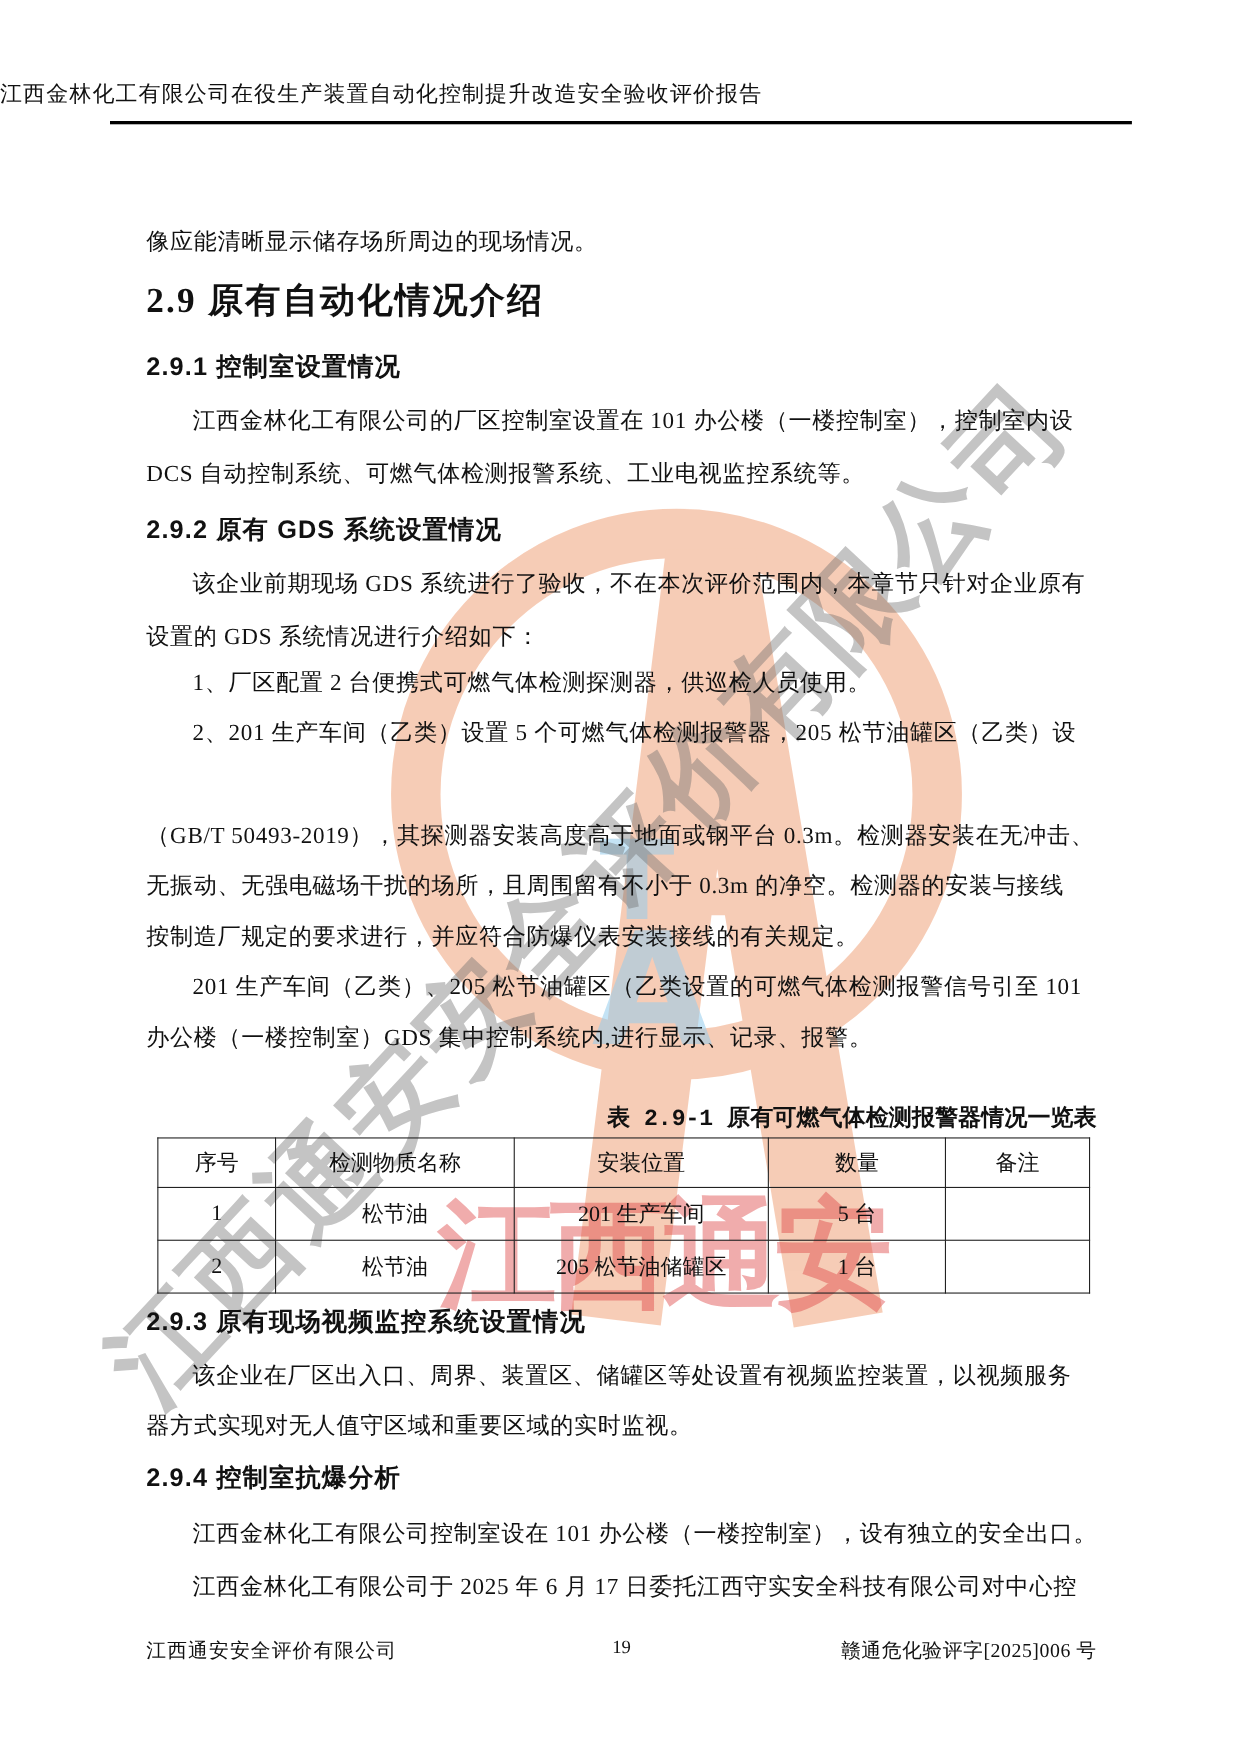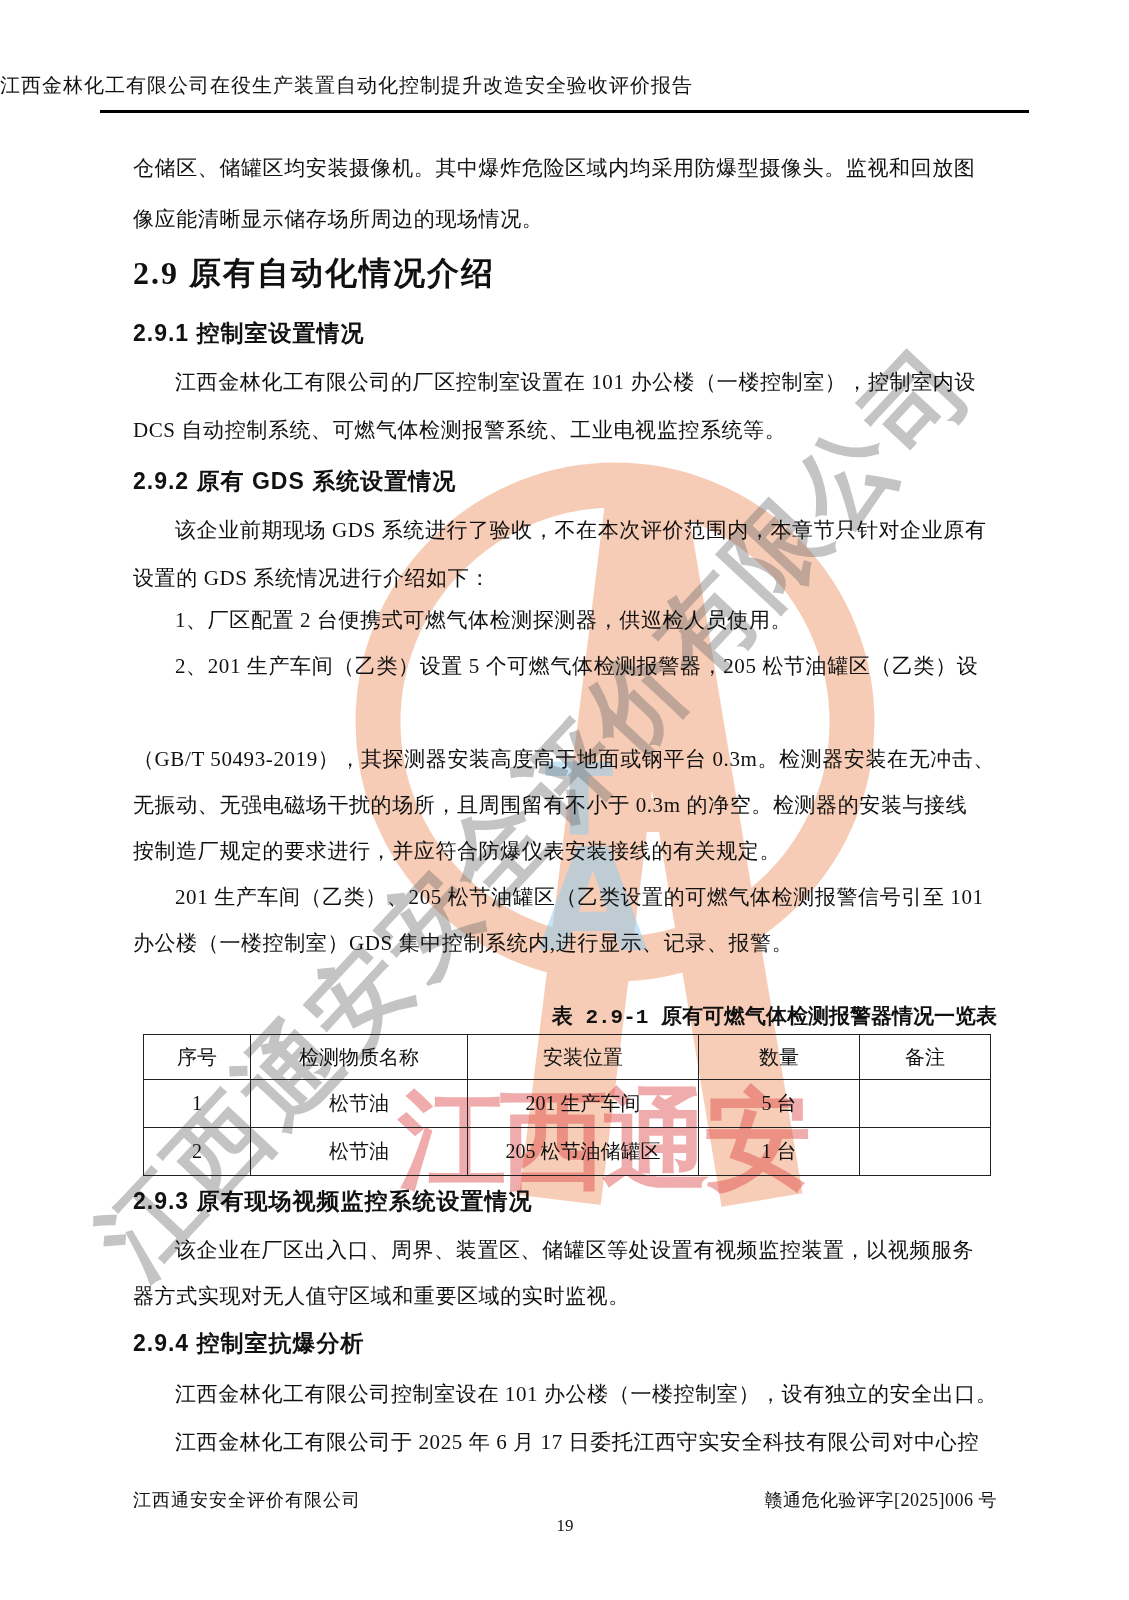--- a/index.html
+++ b/index.html
@@ -30,21 +30,21 @@
       font-weight:bold;font-size:23px;letter-spacing:1px;text-align:right;}
   .caption{left:133px;top:1002px;width:864px;text-align:right;font-weight:bold;font-size:21px;
       font-family:Liberation Mono, monospace;}
   table.gds{position:absolute;z-index:2;left:143px;top:1034px;border-collapse:collapse;
       table-layout:fixed;font-size:20px;background:transparent;}
   table.gds td,table.gds th{border:1.6px solid #222;text-align:center;vertical-align:middle;
       font-weight:normal;padding:0;background:transparent;overflow:hidden;}
   table.gds tr.hd{height:45px;} table.gds tr.r{height:48px;}
   .footer-wrap{position:absolute;z-index:2;left:133px;top:1488px;width:864px;height:30px;}
   .f-left{position:absolute;left:0;top:0;font-size:18px;letter-spacing:1px;}
-  .f-page{position:absolute;left:0;width:100%;text-align:center;top:0;font-size:17px;margin-top:28px;}
+  .f-page{position:absolute;left:0;width:100%;text-align:center;top:0;font-size:17px;}
   .f-right{position:absolute;right:0;top:0;font-size:18px;letter-spacing:0.5px;}
 </style>
 </head>
 <body>
 
 <div class="page">
 
   <svg class="wm wm-svg" width="1129" height="1600" viewBox="0 0 1129 1600">
     <g stroke="#EF9B6F" fill="none" opacity="0.5">
       <circle cx="615" cy="722" r="237" stroke-width="45"></circle>
@@ -53,21 +53,20 @@
     </g>
   </svg>
   <div class="wm wm-blue-t">T</div>
   <div class="wm wm-blue-a">A</div>
   <div class="wm wm-diagonal">江西通安安全评价有限公司</div>
   <div class="wm wm-red">江西通安</div>
 
   <div class="ct header-title">江西金林化工有限公司在役生产装置自动化控制提升改造安全验收评价报告</div>
   <div class="ct header-rule"></div>
 
-  <div class="bl" style="top:154px">仓储区、储罐区均安装摄像机。其中爆炸危险区域内均采用防爆型摄像头。监视和回放图</div>
   <div class="bl" style="top:205px">像应能清晰显示储存场所周边的现场情况。</div>
 
   <div class="h-serif" style="top:252px">2.9 原有自动化情况介绍</div>
 
   <div class="h-sans" style="top:318px">2.9.1 控制室设置情况</div>
   <div class="bl ind" style="top:368px">江西金林化工有限公司的厂区控制室设置在 101 办公楼（一楼控制室），控制室内设</div>
   <div class="bl" style="top:416px">DCS 自动控制系统、可燃气体检测报警系统、工业电视监控系统等。</div>
 
   <div class="h-sans" style="top:466px">2.9.2 原有 GDS 系统设置情况</div>
   <div class="bl ind" style="top:516px">该企业前期现场 GDS 系统进行了验收，不在本次评价范围内，本章节只针对企业原有</div>

